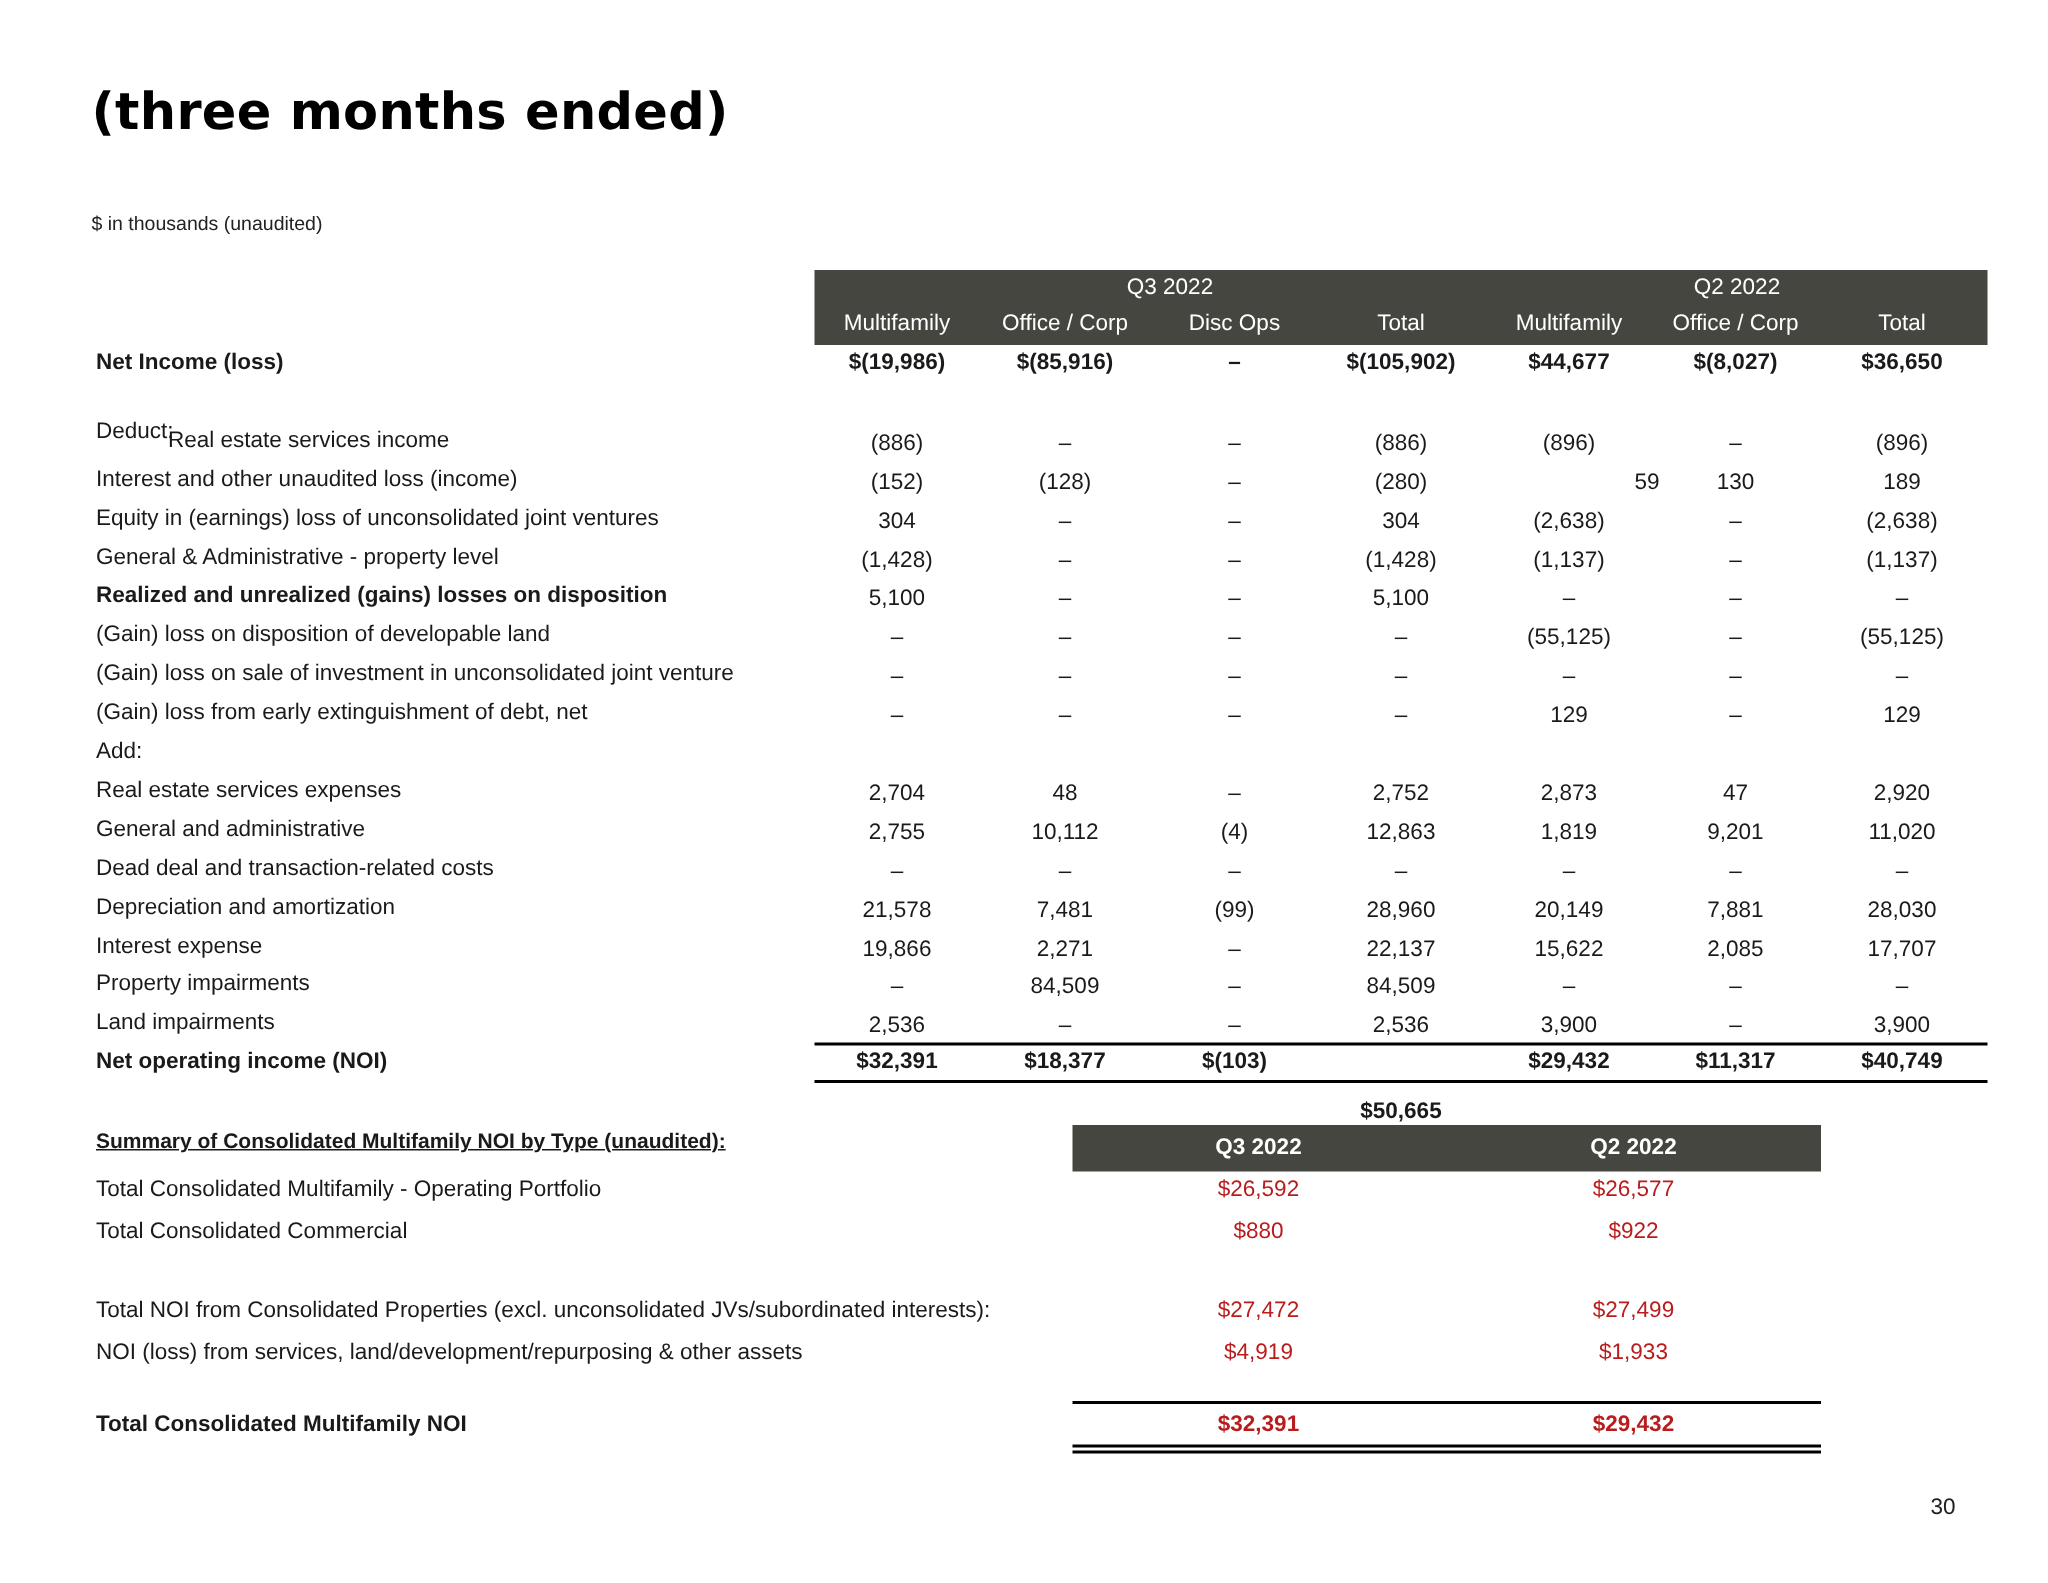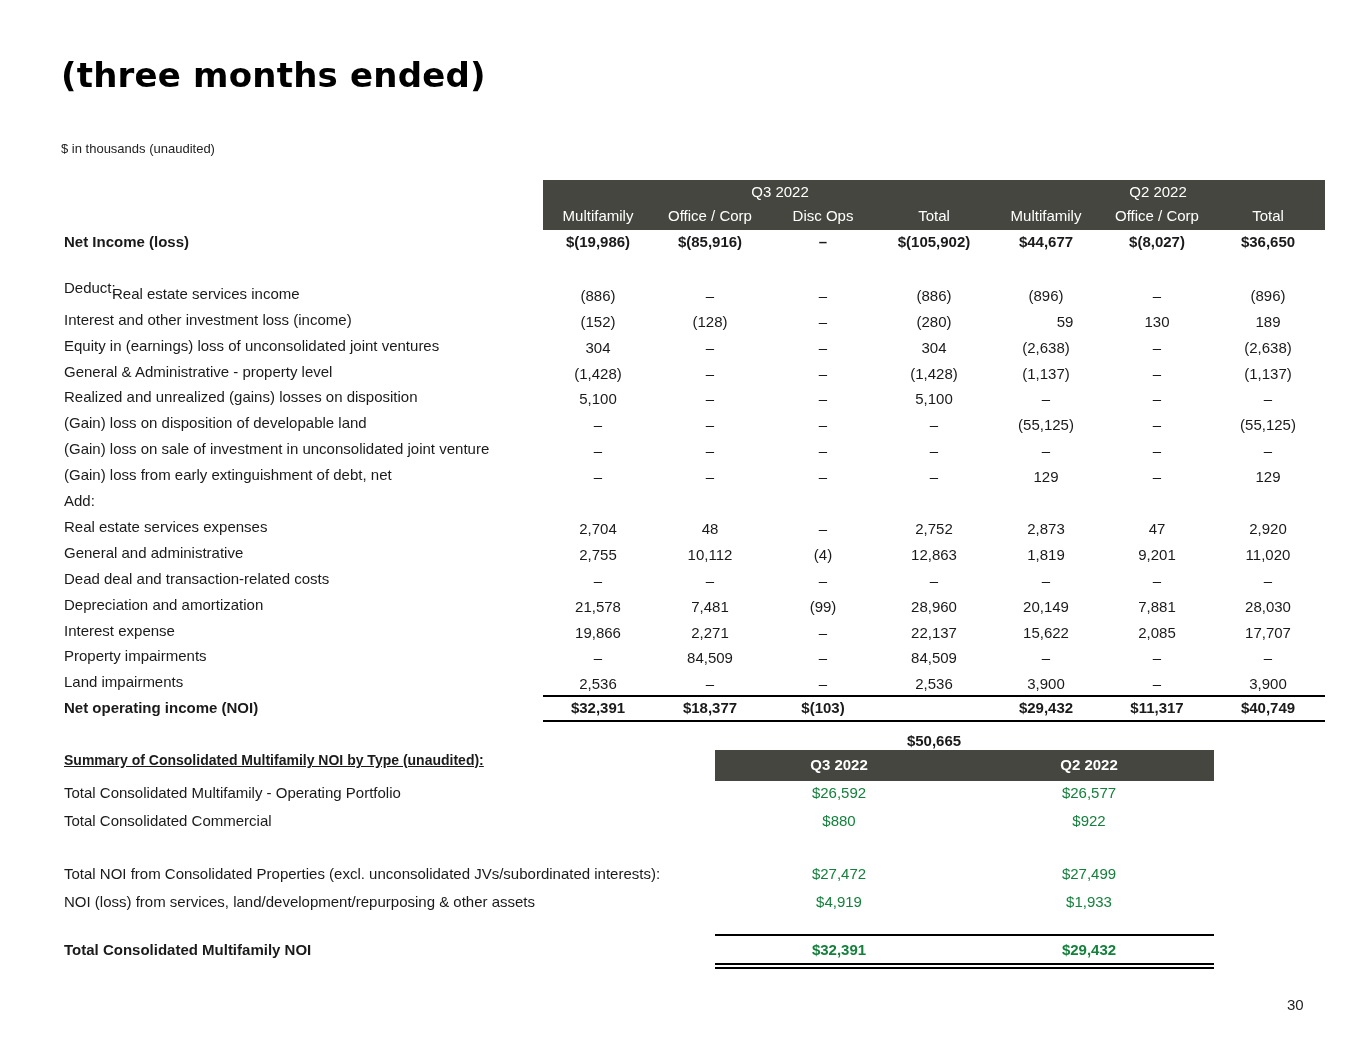--- a/index.html
+++ b/index.html
@@ -40,21 +40,21 @@
   .sum-title {
     position: absolute; left: 64px; top: 752px; font-size: 14px; font-weight: bold;
     text-decoration: underline; color: #1a1a1a;
   }
   .sum-hdr-bg {
     position: absolute; left: 715px; top: 750px; width: 499px; height: 31px; background: #45463f;
   }
   .sum-hdr { position: absolute; top: 756px; color: #fff; font-weight: bold; font-size: 15px; text-align: center; width: 200px; }
   .sum-label { position: absolute; left: 64px; font-size: 15px; color: #1a1a1a; white-space: nowrap; }
   .sum-label.bold { font-weight: bold; }
-  .sum-val { position: absolute; font-size: 15px; text-align: center; width: 200px; color: #15803d; }
+  .sum-val { position: absolute; font-size: 15px; text-align: center; width: 200px; color: #b91c1c; }
   .sum-val.bold { font-weight: bold; }
 
   .page-num { position: absolute; left: 1287px; top: 996px; font-size: 15px; color: #222; }
 </style>
 </head>
 <body>
 
 <div class="title">
   <div>(three months ended)</div>
 </div>
@@ -98,26 +98,26 @@
         <div class="row-label" style="top: 284.8px; margin-left: 48px;">Real estate services income</div>
         <div class="cell" style="left: 543px; top: 286.8px;">(886)</div>
         <div class="cell" style="left: 655px; top: 286.8px;">–</div>
         <div class="cell" style="left: 768px; top: 286.8px;">–</div>
         <div class="cell" style="left: 879px; top: 286.8px;">(886)</div>
         <div class="cell" style="left: 991px; top: 286.8px;">(896)</div>
         <div class="cell" style="left: 1102px; top: 286.8px;">–</div>
         <div class="cell" style="left: 1213px; top: 286.8px;">(896)</div>
       </div>
       <div>
-        <div class="row-label" style="top: 310.7px;">Interest and other investment loss (income)</div>
+        <div class="row-label" style="top: 310.7px;">Interest and other unaudited loss (income)</div>
         <div class="cell" style="left: 543px; top: 312.7px;">(152)</div>
         <div class="cell" style="left: 655px; top: 312.7px;">(128)</div>
         <div class="cell" style="left: 768px; top: 312.7px;">–</div>
         <div class="cell" style="left: 879px; top: 312.7px;">(280)</div>
-        <div class="cell" style="left: 1010px; top: 312.7px;">59</div>
+        <div class="cell" style="left: 1043px; top: 312.7px;">59</div>
         <div class="cell" style="left: 1102px; top: 312.7px;">130</div>
         <div class="cell" style="left: 1213px; top: 312.7px;">189</div>
       </div>
       <div>
         <div class="row-label" style="top: 336.6px;">Equity in (earnings) loss of unconsolidated joint ventures</div>
         <div class="cell" style="left: 543px; top: 338.6px;">304</div>
         <div class="cell" style="left: 655px; top: 338.6px;">–</div>
         <div class="cell" style="left: 768px; top: 338.6px;">–</div>
         <div class="cell" style="left: 879px; top: 338.6px;">304</div>
         <div class="cell" style="left: 991px; top: 338.6px;">(2,638)</div>
@@ -128,21 +128,21 @@
         <div class="row-label" style="top: 362.5px;">General &amp; Administrative - property level</div>
         <div class="cell" style="left: 543px; top: 364.5px;">(1,428)</div>
         <div class="cell" style="left: 655px; top: 364.5px;">–</div>
         <div class="cell" style="left: 768px; top: 364.5px;">–</div>
         <div class="cell" style="left: 879px; top: 364.5px;">(1,428)</div>
         <div class="cell" style="left: 991px; top: 364.5px;">(1,137)</div>
         <div class="cell" style="left: 1102px; top: 364.5px;">–</div>
         <div class="cell" style="left: 1213px; top: 364.5px;">(1,137)</div>
       </div>
       <div>
-        <div class="row-label" style="top: 388.4px;">Realized and unrealized (gains) losses on disposition</div>
+        <div class="row-label" style="top: 388.4px; font-weight: bold;">Realized and unrealized (gains) losses on disposition</div>
         <div class="cell" style="left: 543px; top: 390.4px;">5,100</div>
         <div class="cell" style="left: 655px; top: 390.4px;">–</div>
         <div class="cell" style="left: 768px; top: 390.4px;">–</div>
         <div class="cell" style="left: 879px; top: 390.4px;">5,100</div>
         <div class="cell" style="left: 991px; top: 390.4px;">–</div>
         <div class="cell" style="left: 1102px; top: 390.4px;">–</div>
         <div class="cell" style="left: 1213px; top: 390.4px;">–</div>
       </div>
       <div>
         <div class="row-label" style="top: 414.3px;">(Gain) loss on disposition of developable land</div>

